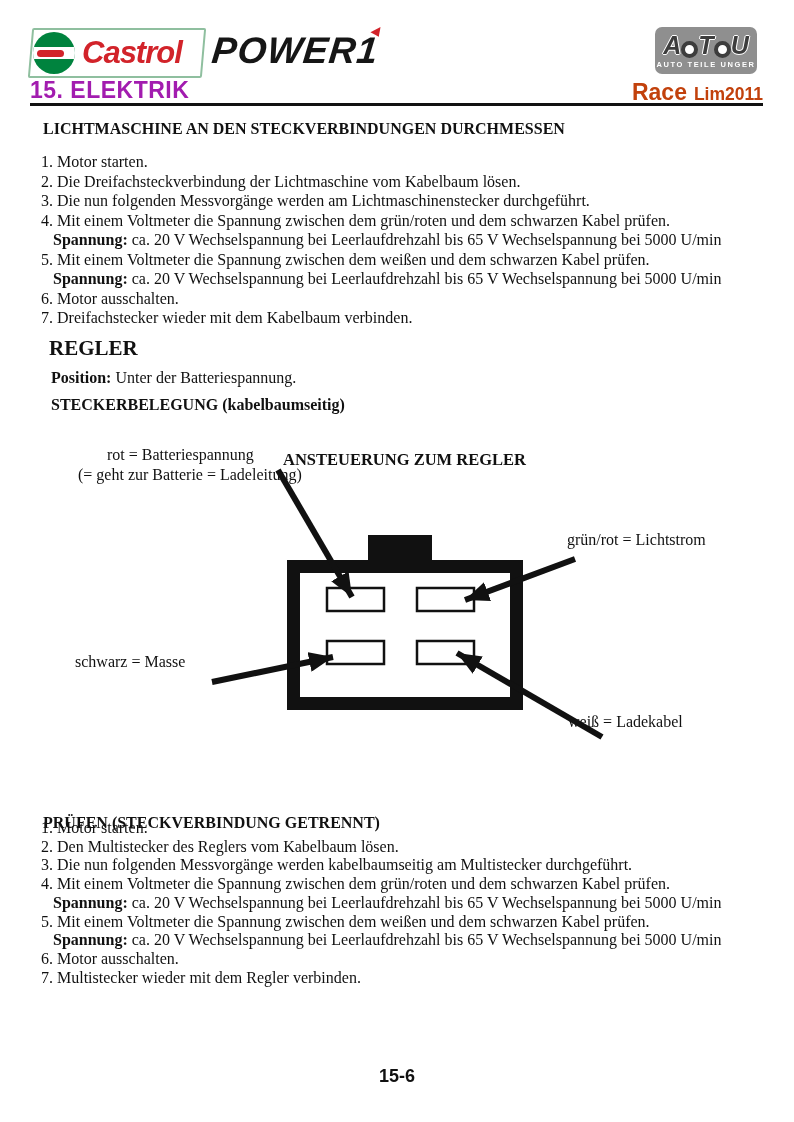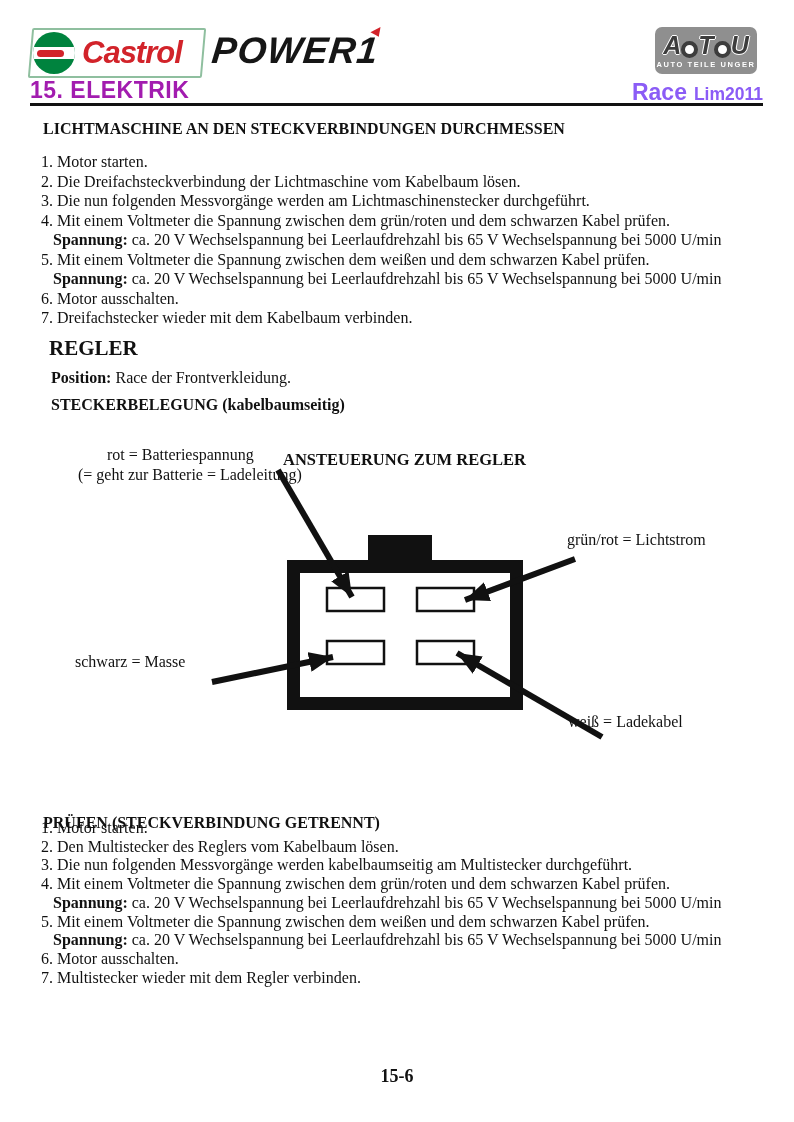--- a/index.html
+++ b/index.html
@@ -45,42 +45,42 @@
     font-weight:bold;font-style:italic;font-size:25px;color:#3d3d3d;
     text-shadow:-1px 0 #fff,1px 0 #fff,0 -1px #fff,0 1px #fff;
   }
   .atu-wheel{width:9px;height:9px;border-radius:50%;background:#fff;border:4px solid #3d3d3d;margin:8px -1px 0;}
   .atu-caption{font-size:7.5px;font-weight:bold;color:#ffffff;letter-spacing:1.6px;margin-top:2px;white-space:nowrap;}
   .chapter-title{
     left:30px;top:77px;font-family:"Liberation Sans", sans-serif;
     font-weight:bold;font-size:23px;letter-spacing:0.5px;color:#a21caf;
   }
   .model-title{
-    right:31px;top:79px;font-family:"Liberation Sans", sans-serif;font-weight:bold;color:#8b5cf6;
+    right:31px;top:79px;font-family:"Liberation Sans", sans-serif;font-weight:bold;color:#c2410c;
     display:flex;align-items:baseline;gap:7px;
   }
   .model-name{font-size:23px;}
   .model-variant{font-size:17.5px;}
   .head-rule{left:30px;top:103px;width:733px;height:3px;background:#111;}
   
   .doc-title{font-weight:bold;font-size:16px;white-space:nowrap;}
   .doc-list{font-size:16px;line-height:19.5px;white-space:nowrap;}
   .doc-list.tight{line-height:18.7px;}
   .doc-line .b{font-weight:bold;}
   .doc-line.cont{padding-left:12px;}
   .regler-title{font-weight:bold;font-size:21px;}
   .inline-line{font-size:16px;white-space:nowrap;}
   .inline-line .b{font-weight:bold;}
   
   .dia-label{font-size:16px;white-space:nowrap;}
   .dia-heading{font-weight:bold;font-size:16.5px;white-space:nowrap;}
   
   .footer-page{
     left:0;right:0;top:1066px;text-align:center;
-    font-family:Liberation Serif, serif;font-weight:bold;font-size:18px;
+    font-family:Liberation Sans, sans-serif;font-weight:bold;font-size:18px;
   }
 </style>
 </head>
 <body>
 
 <div class="page">
 
   <div class="abs castrol-box">
     <div class="castrol-inner">
       <div class="castrol-circle">
@@ -126,21 +126,21 @@
     <div class="doc-line cont"><span class="b">Spannung:</span><span> ca. 20 V Wechselspannung bei Leerlaufdrehzahl bis 65 V Wechselspannung bei 5000 U/min</span></div>
     <div class="doc-line"><span>5. Mit einem Voltmeter die Spannung zwischen dem weißen und dem schwarzen Kabel prüfen.</span></div>
     <div class="doc-line cont"><span class="b">Spannung:</span><span> ca. 20 V Wechselspannung bei Leerlaufdrehzahl bis 65 V Wechselspannung bei 5000 U/min</span></div>
     <div class="doc-line"><span>6. Motor ausschalten.</span></div>
     <div class="doc-line"><span>7. Dreifachstecker wieder mit dem Kabelbaum verbinden.</span></div>
   </div>
 
   <div class="abs regler-title" style="left:49px;top:336px;">REGLER</div>
 
   <div class="abs inline-line" style="left:51px;top:369px;">
-    <span class="b">Position:</span><span>  Race der Frontverkleidung.</span>
+    <span class="b">Position:</span><span>  Unter der Batteriespannung.</span>
   </div>
 
   <div class="abs inline-line b" style="left:51px;top:396px;font-weight:bold;">STECKERBELEGUNG (kabelbaumseitig)</div>
 
   <div class="abs dia-label" style="left:67px;top:446px;margin-left:40px;">rot = Batteriespannung</div>
   <div class="abs dia-label" style="left:30px;top:466px;margin-left:48px;">(= geht zur Batterie = Ladeleitung)</div>
   <div class="abs dia-heading" style="left:283px;top:450px;">ANSTEUERUNG ZUM REGLER</div>
   <div class="abs dia-label" style="left:567px;top:531px;">grün/rot = Lichtstrom</div>
   <div class="abs dia-label" style="left:75px;top:653px;">schwarz = Masse</div>
   <div class="abs dia-label" style="left:568px;top:713px;">weiß = Ladekabel</div>

